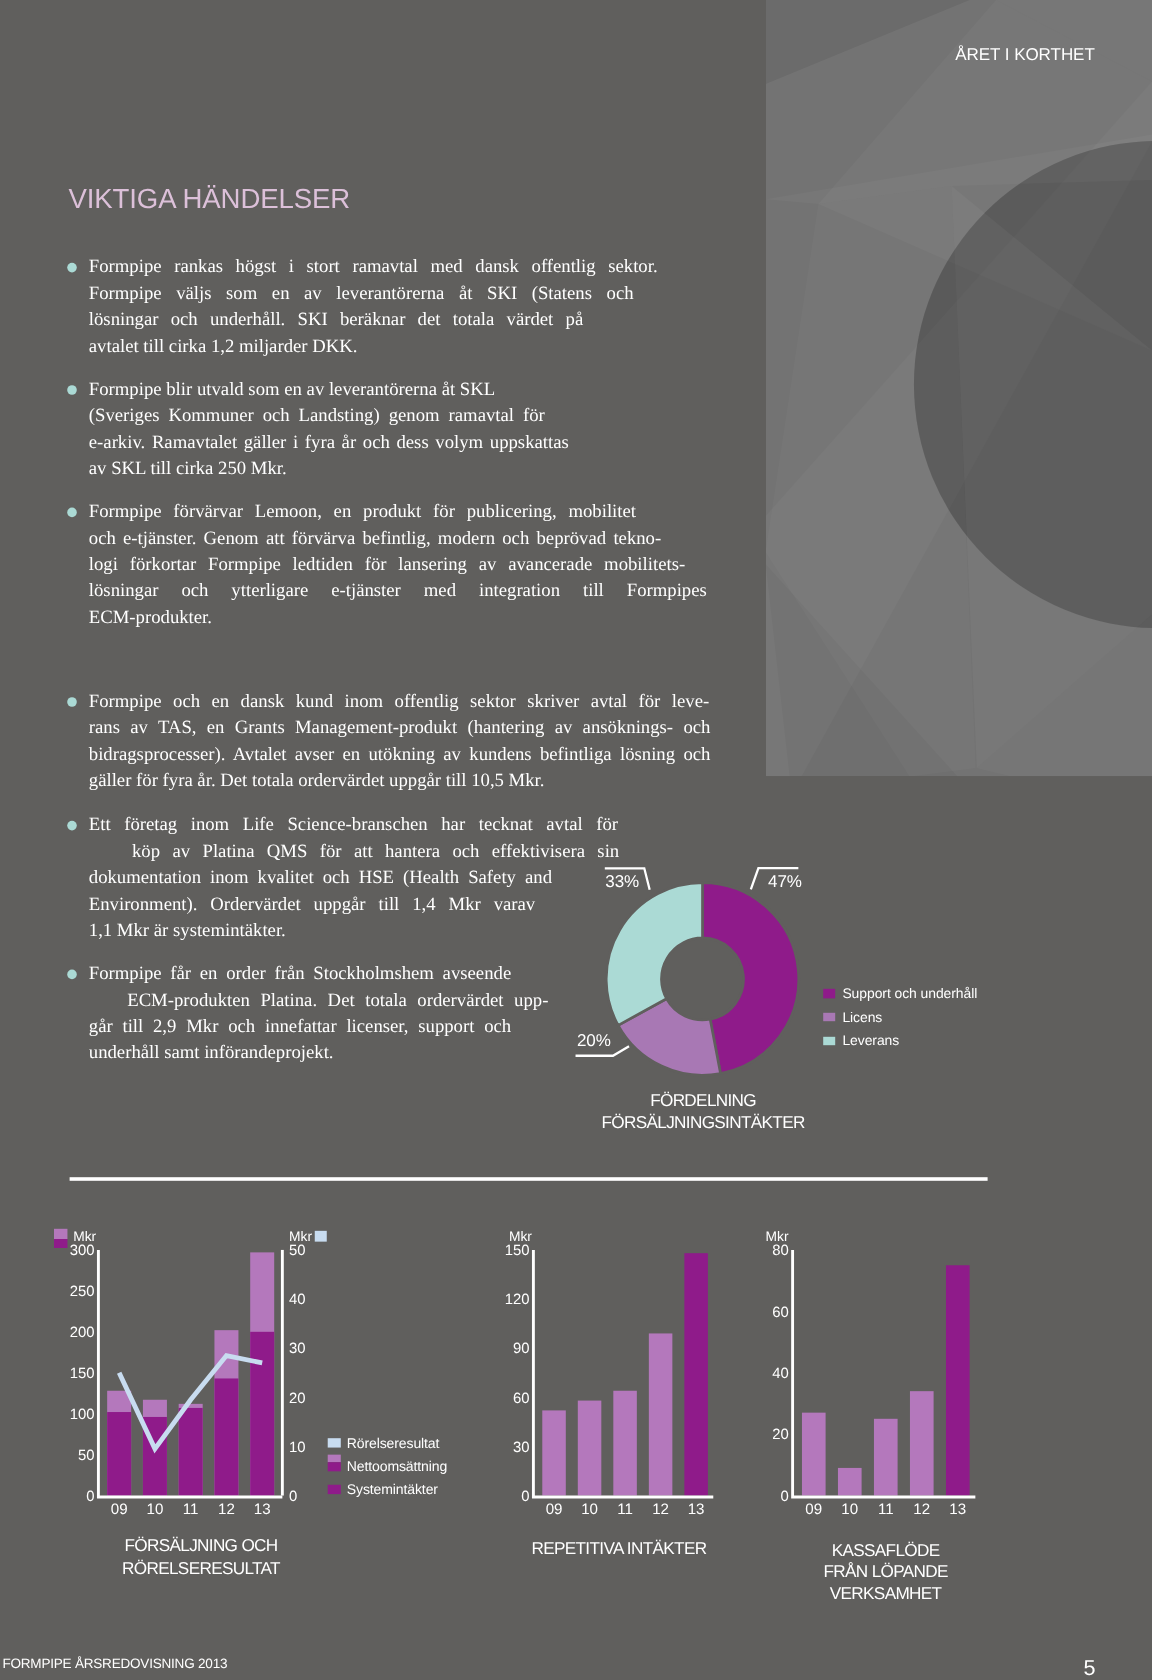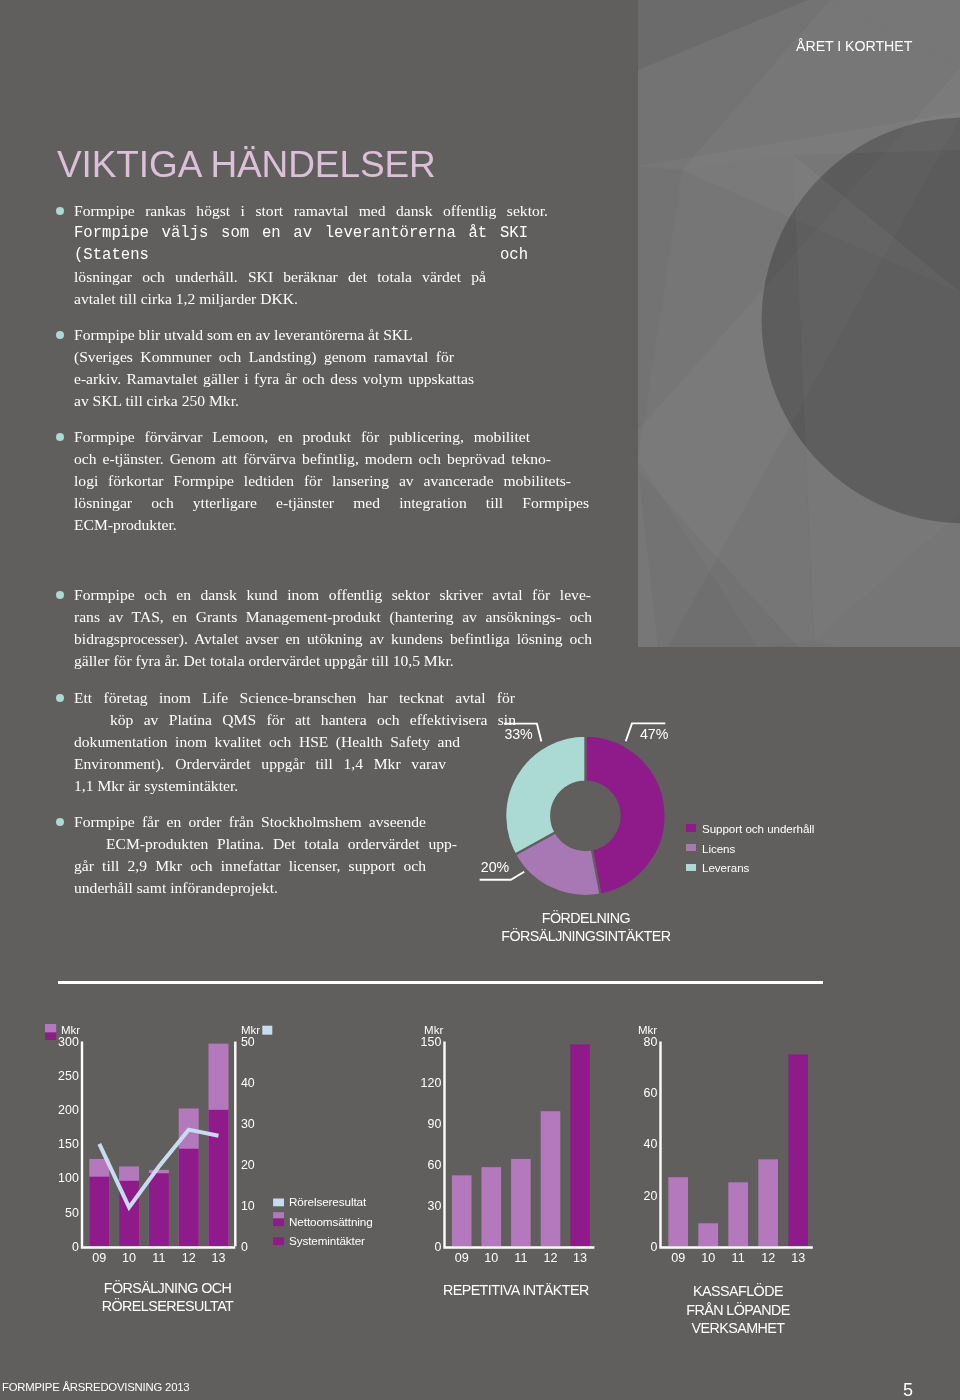--- a/index.html
+++ b/index.html
@@ -1,23 +1,23 @@
 <!DOCTYPE html>
 <html><head>
 <meta charset="utf-8">
 <style>
   html,body{margin:0;padding:0;}
   body{width:960px;height:1400px;background:#605f5d;overflow:hidden;
        font-family:"Liberation Sans",sans-serif;position:relative;}
   .page{position:absolute;inset:0;}
   #deco{position:absolute;left:638px;top:0;width:322px;height:647px;overflow:hidden;}
   .hdr{position:absolute;right:47.7px;top:38px;color:#fff;font-size:14.2px;letter-spacing:-0.05px;font-weight:300;text-align:right;}
-  .title{position:absolute;left:57px;top:150px;color:#dcc0d9;font-size:37px;letter-spacing:-0.1px;
+  .title{position:absolute;left:57px;top:150px;color:#dcc0d9;font-size:23px;letter-spacing:-0.1px;
          font-weight:300;line-height:30px;}
-  .bullets{position:absolute;left:57px;top:200px;width:600px;}
+  .bullets{position:absolute;left:57px;top:212px;width:600px;}
   .bl{position:relative;padding-left:17px;margin-bottom:14.2px;color:#fff;
       font-family:"Liberation Serif",serif;font-size:15.6px;line-height:22px;}
   .bl::before{content:"";position:absolute;left:-1px;top:7px;width:8px;height:8px;border-radius:50%;background:#abdad5;}
   .ln{white-space:nowrap;}
   .ln.j{text-align:justify;text-align-last:justify;white-space:normal;}
   .hr{position:absolute;left:58px;top:981px;width:764.5px;height:2.6px;background:#fff;}
   
   .donut-wrap{position:absolute;left:470px;top:712px;width:400px;height:240px;}
   #donut-svg{position:absolute;left:0;top:0;}
   .donut-legend{position:absolute;left:215.8px;top:103.2px;}
@@ -57,21 +57,21 @@
       <polygon points="322,512 322,647 205,647 176,640" fill="#fff" opacity="0.026"></polygon>
 
       <polygon points="0,470 160,647 20,647" fill="#000" opacity="0.030"></polygon>
     </svg>
   </div>
   <div class="hdr">ÅRET I KORTHET</div>
   <div class="title">VIKTIGA HÄNDELSER</div>
   <div class="bullets">
       <div class="bl">
         <div class="ln j" style="width: 474px;">Formpipe rankas högst i stort ramavtal med dansk offentlig sektor.</div>
-        <div class="ln j" style="width: 454px; font-family: Liberation Mono, monospace;">Formpipe väljs som en av leverantörerna åt SKI (Statens och</div>
+        <div class="ln j" style="width: 454px;">Formpipe väljs som en av leverantörerna åt SKI (Statens och</div>
         <div class="ln j" style="width: 412px;">lösningar och underhåll. SKI beräknar det totala värdet på</div>
         <div class="ln">avtalet till cirka 1,2 miljarder DKK.</div>
       </div>
       <div class="bl">
         <div class="ln">Formpipe blir utvald som en av leverantörerna åt SKL</div>
         <div class="ln j" style="width: 380px;">(Sveriges Kommuner och Landsting) genom ramavtal för</div>
         <div class="ln j" style="width: 400px;">e-arkiv. Ramavtalet gäller i fyra år och dess volym uppskattas</div>
         <div class="ln">av SKL till cirka 250 Mkr.</div>
       </div>
       <div class="bl">

